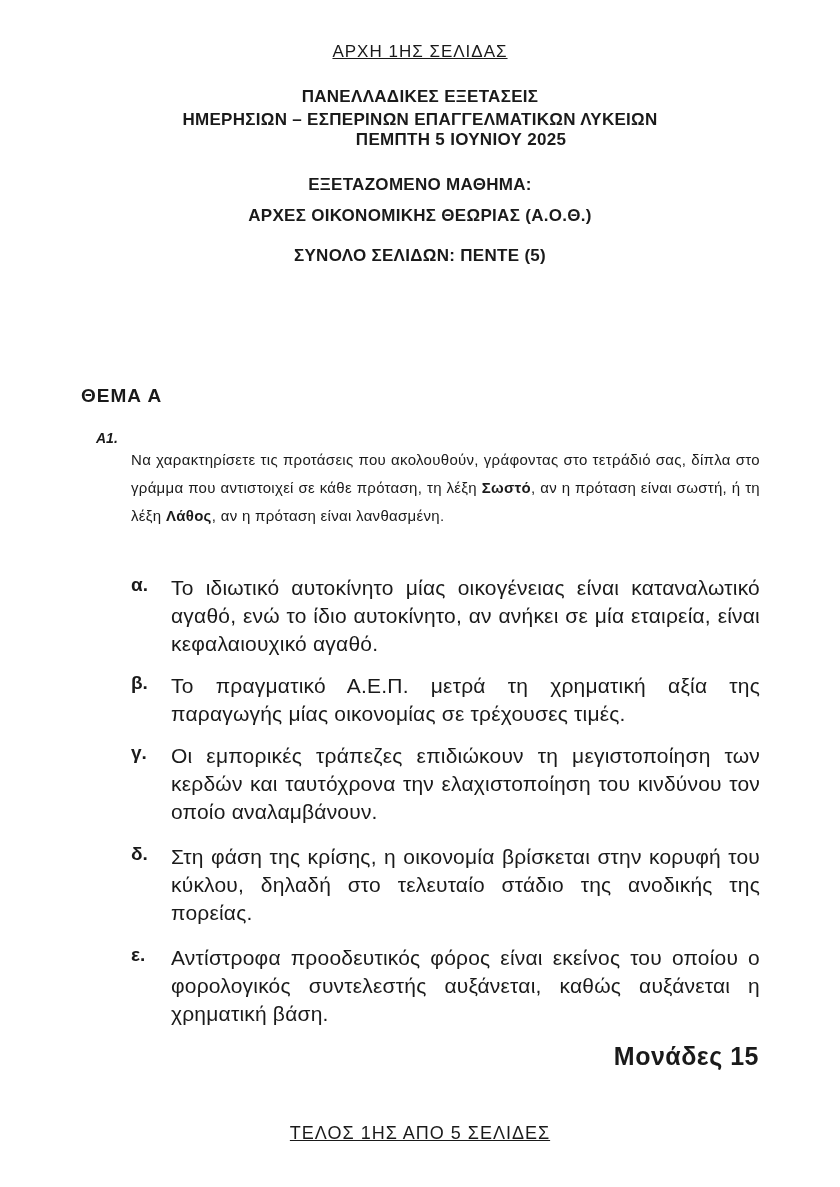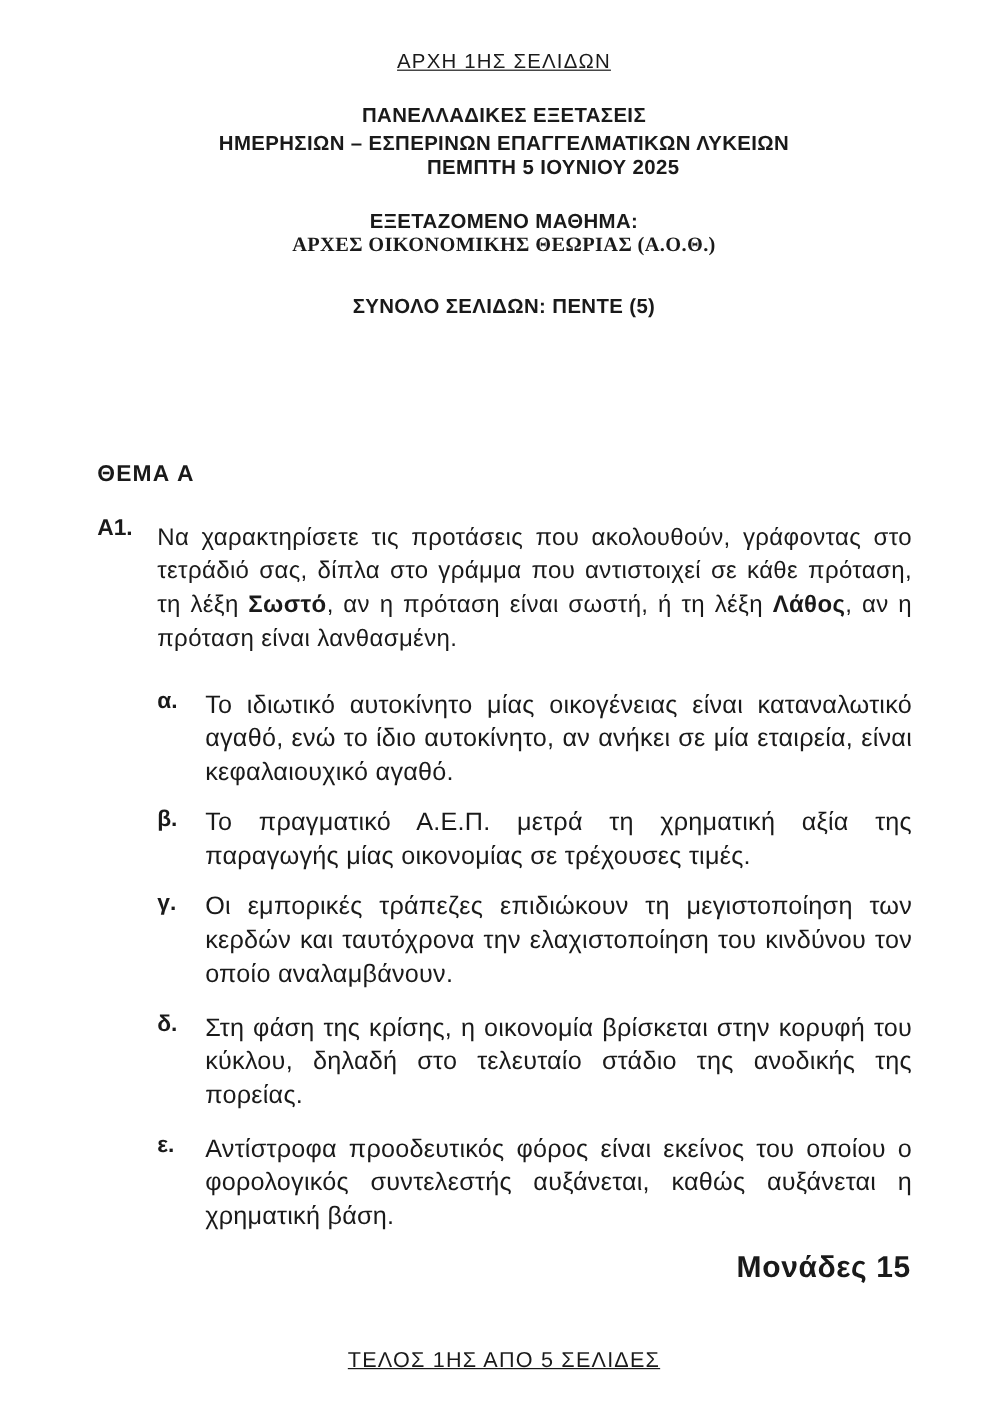--- a/index.html
+++ b/index.html
@@ -8,47 +8,47 @@
     font-family: "Liberation Sans", "DejaVu Sans", sans-serif;
     color: #1a1a1a;
   }
   .center { position: absolute; left: 0; width: 840px; text-align: center; }
   .top-marker { top: 42px; font-size: 17px; text-decoration: underline; letter-spacing: 1px; }
   .hdr { font-weight: bold; font-size: 17px; letter-spacing: 0.3px; }
   .h1 { top: 87px; text-align: center; }
   .h2 { top: 110px; }
   .h3 { top: 130px; padding-left: 41px; }
   .h4 { top: 175px; }
-  .h5 { top: 194px; font-family: Liberation Serif, serif; }
+  .h5 { top: 206px; }
   .h6 { top: 246px; }
   .section-title { position: absolute; left: 81px; top: 385px; font-size: 19px; font-weight: bold; letter-spacing: 1px; }
 
   .question { position: absolute; left: 81px; top: 430px; width: 680px; }
-  .q-num { position: absolute; left: 0; top: 0; font-weight: bold; font-size: 19px; }
-  .q-text { position: absolute; left: 50px; top: 4px; width: 629px; font-size: 20px; line-height: 28px;
+  .q-num { position: absolute; left: 15px; top: 0; font-weight: bold; font-size: 14px; font-style: italic; }
+  .q-text { position: absolute; left: 50px; top: 16px; width: 629px; font-size: 15px; line-height: 28px;
             text-align: justify; text-align-last: left; letter-spacing: 0.3px; }
   .q-text b { font-weight: bold; }
 
   .item { position: absolute; left: 131px; width: 630px; }
   .item-letter { position: absolute; left: 0; top: 0; font-weight: bold; font-size: 19px; }
   .item-text { position: absolute; left: 40px; top: 0; width: 589px; font-size: 21px; line-height: 28px;
                text-align: justify; text-align-last: left; letter-spacing: 0.2px; }
   .i-a { top: 574px; }
   .i-b { top: 672px; }
   .i-c { top: 742px; }
   .i-d { top: 843px; }
   .i-e { top: 944px; }
 
   .marks { position: absolute; right: 81px; top: 1042px; font-weight: bold; font-size: 25px; letter-spacing: 0.5px; }
   .bottom-marker { top: 1123px; font-size: 18px; text-decoration: underline; letter-spacing: 1px; }
 </style>
 </head>
 <body>
 
-<div class="center top-marker">ΑΡΧΗ 1ΗΣ ΣΕΛΙΔΩΝ</div>
+<div class="center top-marker">ΑΡΧΗ 1ΗΣ ΣΕΛΙΔΑΣ</div>
 <div class="center hdr h1">ΠΑΝΕΛΛΑΔΙΚΕΣ ΕΞΕΤΑΣΕΙΣ</div>
 <div class="center hdr h2">ΗΜΕΡΗΣΙΩΝ – ΕΣΠΕΡΙΝΩΝ ΕΠΑΓΓΕΛΜΑΤΙΚΩΝ ΛΥΚΕΙΩΝ</div>
 <div class="center hdr h3">ΠΕΜΠΤΗ 5 ΙΟΥΝΙΟΥ 2025</div>
 <div class="center hdr h4">ΕΞΕΤΑΖΟΜΕΝΟ ΜΑΘΗΜΑ:</div>
 <div class="center hdr h5">ΑΡΧΕΣ ΟΙΚΟΝΟΜΙΚΗΣ ΘΕΩΡΙΑΣ (Α.Ο.Θ.)</div>
 <div class="center hdr h6">ΣΥΝΟΛΟ ΣΕΛΙΔΩΝ: ΠΕΝΤΕ (5)</div>
 
 <div class="section-title">ΘΕΜΑ Α</div>
 
 <div class="question">

